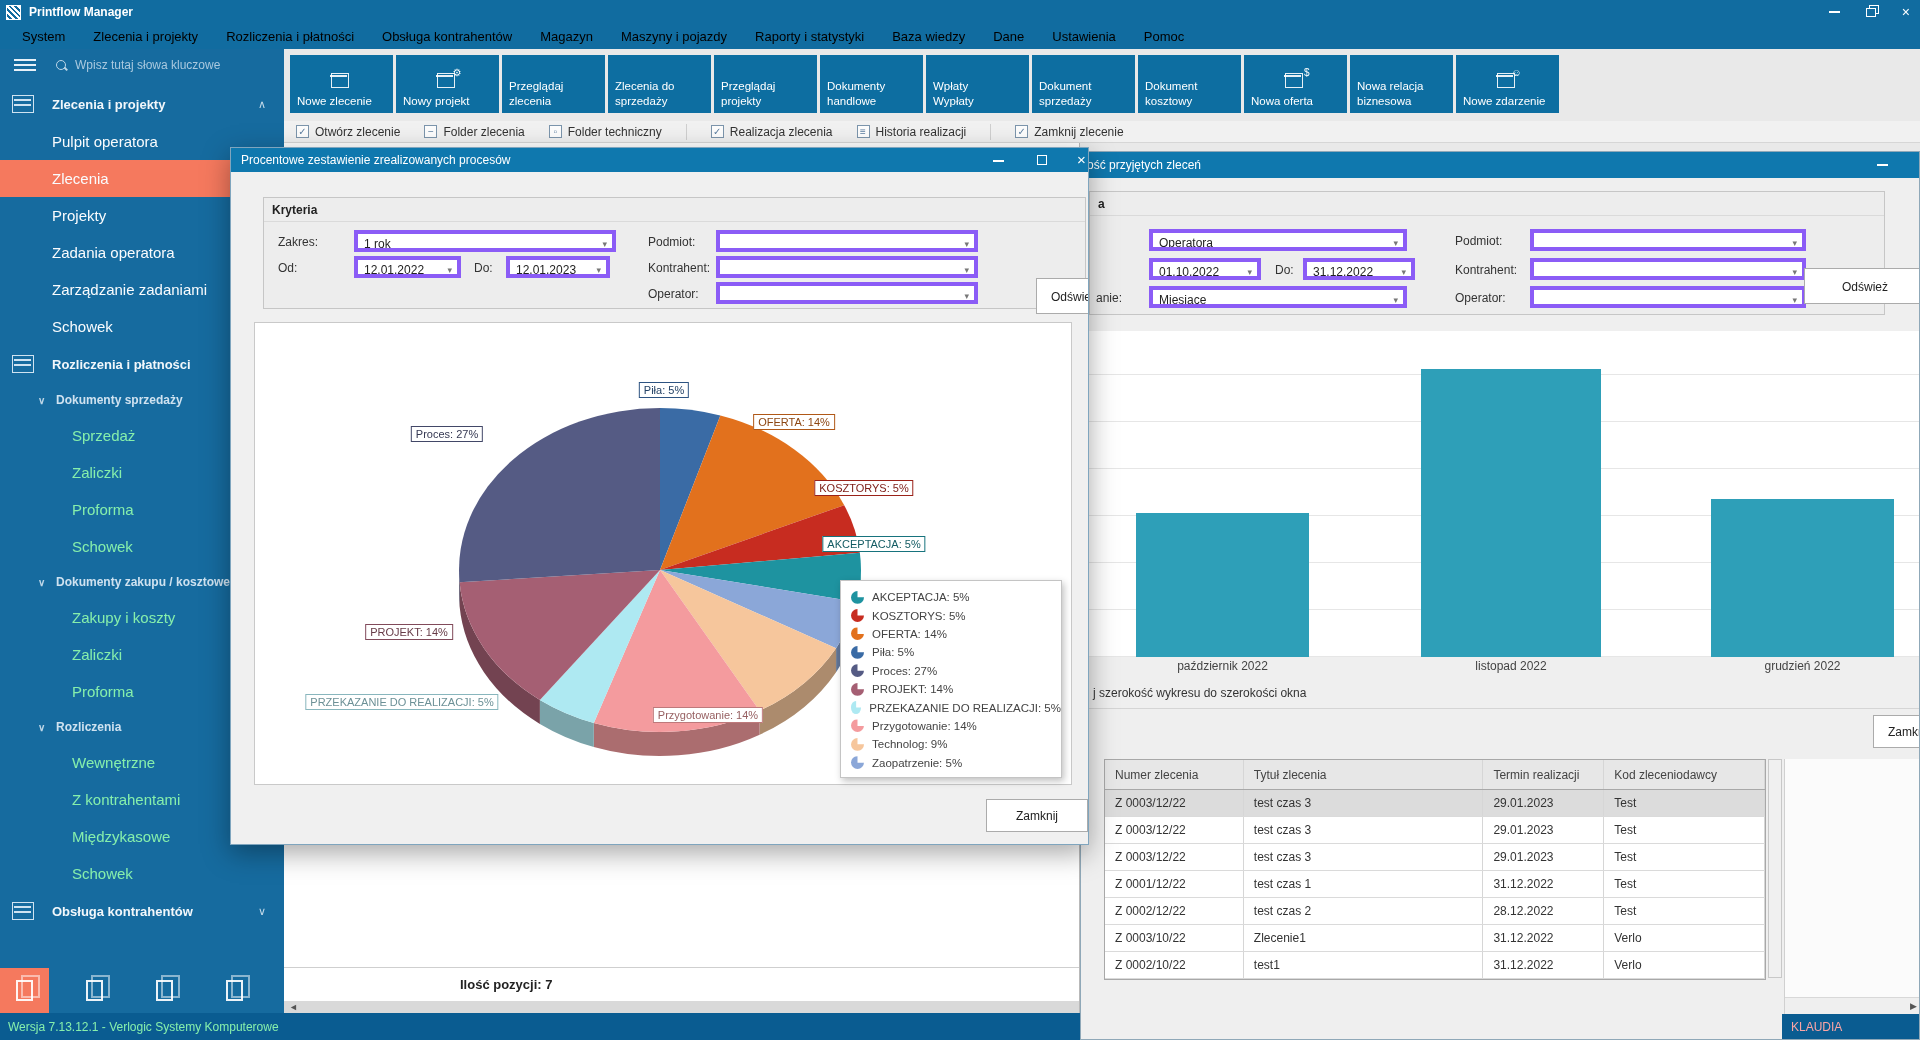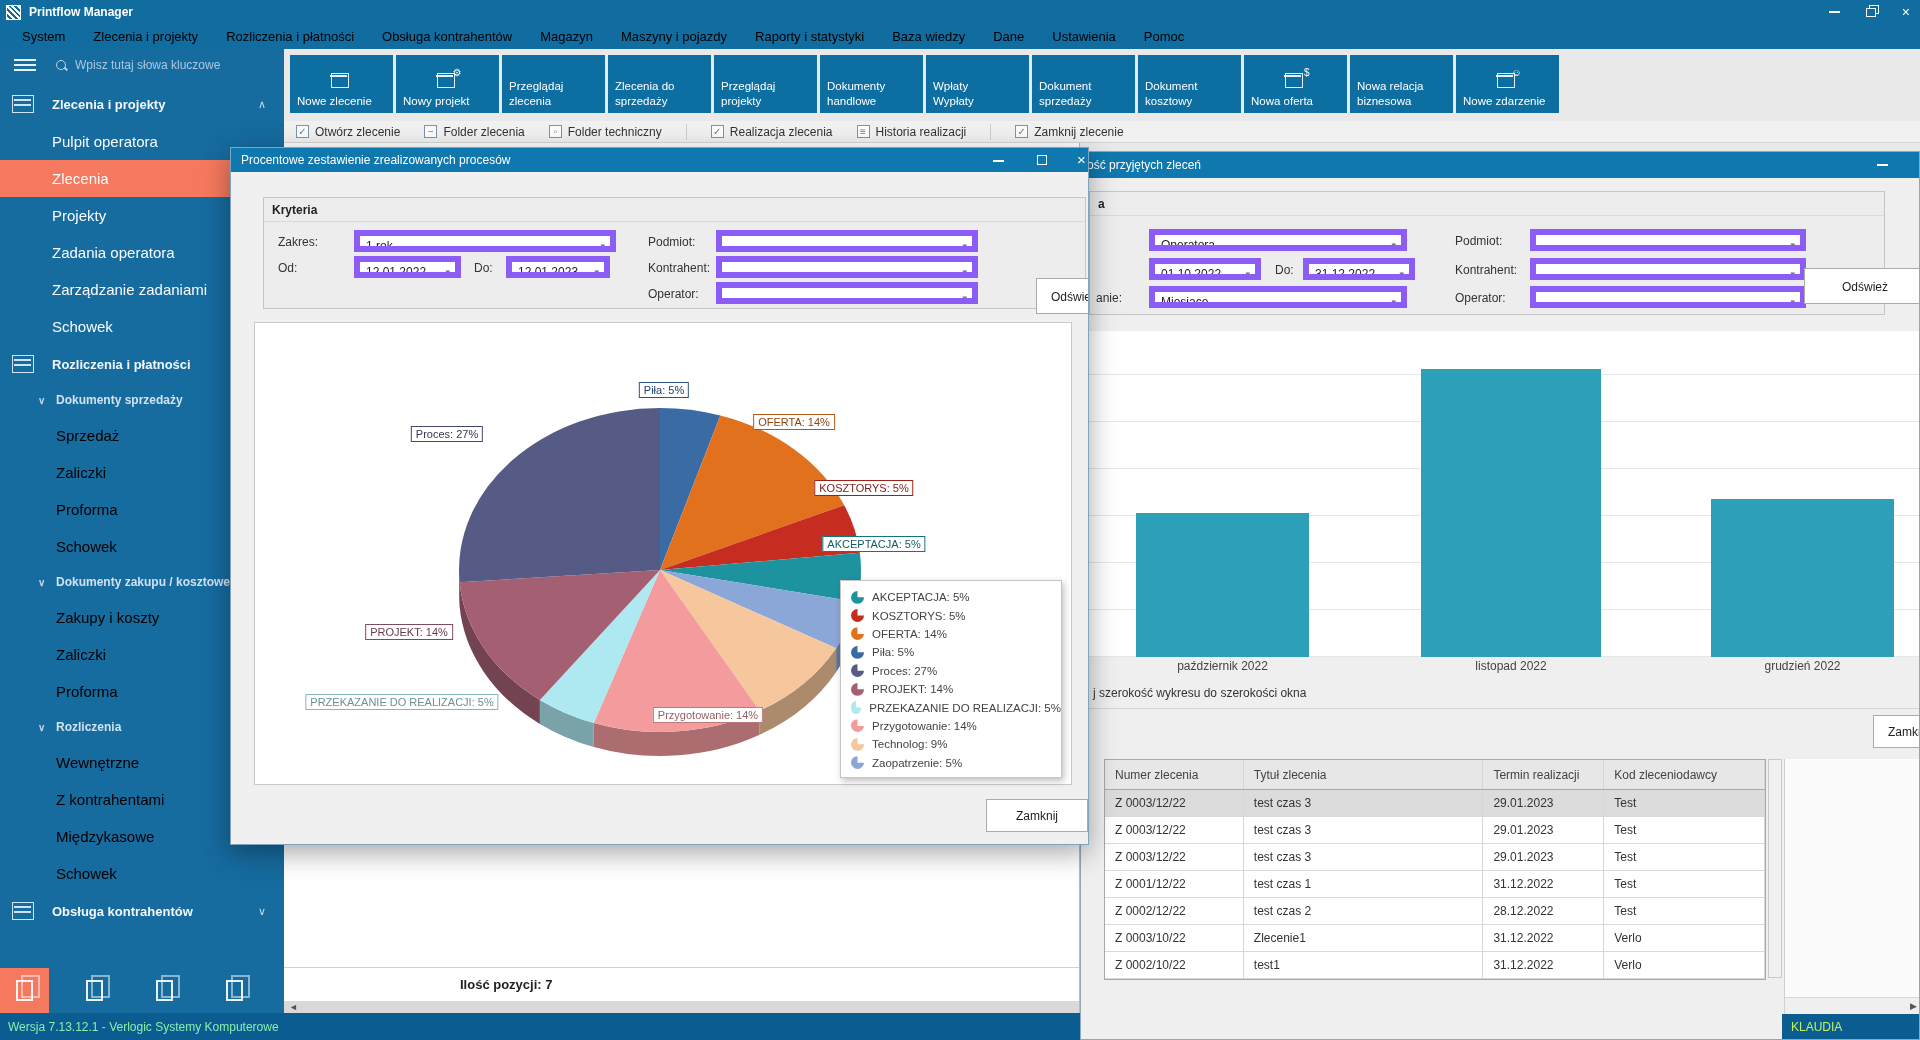--- a/index.html
+++ b/index.html
@@ -49,21 +49,21 @@
   #sidebar-rows { position:absolute; left:0; top:36px; width:284px; }
   .sb-header { position:relative; height:38px; display:flex; align-items:center; }
   .sb-header .hlabel { position:absolute; left:52px; font-size:13px; font-weight:bold; color:#F2F7FB; }
   .sb-chevron { position:absolute; right:18px; font-size:11px; color:#C5DBEA; }
   .sb-icon { position:absolute; left:12px; width:22px; height:18px; border:1.5px solid rgba(240,248,255,.85); }
   .sb-icon::after { content:""; position:absolute; left:1px; top:3px; width:17px; height:1.5px; background:rgba(240,248,255,.85); box-shadow:0 5px 0 rgba(240,248,255,.85); }
   .sb-item { height:37px; display:flex; align-items:center; font-size:15px; color:#FAFCFE; padding-left:52px; }
   .sb-item.selected { background:#F5795E; }
   .sb-subheader { position:relative; height:34px; display:flex; align-items:center; font-size:12px; font-weight:bold; color:#CFE2F0; padding-left:56px; }
   .sb-subheader .sub-chev { position:absolute; left:38px; font-size:10px; color:#BDD6E7; }
-  .sb-subitem { height:37px; display:flex; align-items:center; font-size:15px; color:#000000; padding-left:56px; }
+  .sb-subitem { height:37px; display:flex; align-items:center; font-size:15px; color:#86efac; padding-left:72px; }
   #sb-bottom { position:absolute; left:0; top:919px; width:284px; height:45px; display:flex; }
   .sbb-slot { width:49px; height:45px; display:flex; align-items:center; justify-content:center; margin-right:21px; }
   .sbb-slot.selected { background:#F5795E; }
   .sbi { position:relative; width:17px; height:21px; border:2px solid rgba(255,255,255,.92); }
   .sbi::after { content:""; position:absolute; left:3px; top:-7px; width:15px; height:19px; border:2px solid rgba(255,255,255,.5); }
 
   
   #statusbar { left:0; top:1013px; width:1920px; height:27px; background:#0A5C91; color:#86efac; font-size:12px;
                display:flex; align-items:center; padding-left:8px; z-index:1; }
 
@@ -73,41 +73,41 @@
   #bgw-count { position:absolute; left:176px; top:9px; font-size:13px; font-weight:bold; color:#222; }
   #bgw-hscroll { position:absolute; left:0; top:858px; width:100%; height:12px; background:#D9D9D9; color:#555; font-size:9px; line-height:12px; padding-left:5px; }
 
   
   #report-window { left:1080px; top:151px; width:840px; height:889px; background:#EFEFEF; border:1px solid #8FA8B8; overflow:hidden; z-index:5; }
   #rw-titlebar { position:absolute; left:0; top:0; width:100%; height:26px; background:#0F78AE; color:#fff; font-size:12px; line-height:26px; padding-left:6px; }
   #rw-min { position:absolute; left:796px; top:12px; width:11px; height:2px; background:#fff; }
   .groupbox { position:absolute; background:#EDEDED; border:1px solid #C6C6C6; }
   .gb-title { position:absolute; left:0; top:0; width:100%; height:24px; line-height:24px; padding-left:8px; font-size:12px; font-weight:bold; color:#222; border-bottom:1px solid #DADADA; }
   .flabel { position:absolute; font-size:12px; color:#333; }
-  .sel { position:absolute; height:22px; background:#fff; border:6px solid #8b5cf6; font-size:12px; color:#222; padding:3px 18px 0 6px; white-space:nowrap; overflow:hidden; }
+  .sel { position:absolute; height:22px; background:#fff; border:4px solid #8b5cf6; font-size:12px; color:#222; padding:3px 18px 0 6px; white-space:nowrap; overflow:hidden; }
   .sel::after { content:"▾"; position:absolute; right:5px; top:5px; font-size:9px; color:#777; }
   .win-btn { position:absolute; background:#fff; border:1px solid #ABABAB; font-size:12px; color:#222; text-align:center; overflow:hidden; white-space:nowrap; }
   #rw-chart { position:absolute; left:5px; top:179px; width:835px; height:326px; background:#fff;
               background-image:repeating-linear-gradient(to top,#E6E6E6 0 1px,transparent 1px 47px); }
   .bar { position:absolute; bottom:0; background:#2E9FB8; }
   #rw-xlabels { position:absolute; left:5px; top:507px; width:835px; height:16px; }
   .xlab { position:absolute; transform:translateX(-50%); font-size:12px; color:#444; white-space:nowrap; }
   #rw-fitlabel { position:absolute; left:12px; top:534px; font-size:12px; color:#333; }
   #rw-hr { position:absolute; left:0; top:556px; width:100%; border-top:1px solid #D5D5D5; }
   #rw-table { position:absolute; left:23px; top:607px; width:662px; border:1px solid #A8A8A8; background:#fff; }
   .trow { display:flex; height:27px; border-bottom:1px solid #DADADA; background:#fff; }
   .trow.thead { height:30px; background:#E7E7E7; border-bottom:1px solid #A8A8A8; }
   .trow.selected { background:#DCDCDC; }
   .tcell { font-size:12px; color:#333; padding:6px 0 0 10px; border-right:1px solid #D6D6D6; overflow:hidden; white-space:nowrap; }
   .thead .tcell { color:#444; padding-top:8px; }
   #rw-vscroll { position:absolute; left:687px; top:607px; width:14px; height:219px; background:#F0F0F0; border:1px solid #C8C8C8; }
   #rw-rightpane { position:absolute; left:703px; top:607px; width:137px; height:255px; background:#FBFBFB; border-left:1px solid #D0D0D0; }
   #rw-rp-hscroll { position:absolute; left:0; bottom:0; width:100%; height:17px; background:#EFEFEF; border-top:1px solid #D8D8D8; }
   #rw-rp-arrow { position:absolute; right:4px; top:3px; font-size:9px; color:#555; }
-  #rw-klaudia { position:absolute; left:701px; top:862px; width:139px; height:27px; background:#0A5C91; color:#bef264; font-size:12px; line-height:27px; padding-left:9px; }
+  #rw-klaudia { position:absolute; left:701px; top:862px; width:139px; height:27px; background:#0A5C91; color:#fca5a5; font-size:12px; line-height:27px; padding-left:9px; }
 
   
   #dialog { left:230px; top:147px; width:859px; height:698px; background:#F0F0F0; border:1px solid #7FA5BE;
             box-shadow:0 8px 26px rgba(0,0,0,.35); overflow:hidden; z-index:10; }
   #dlg-titlebar { position:absolute; left:0; top:0; width:100%; height:24px; background:#0F78AE; color:#fff; font-size:12px; line-height:24px; padding-left:10px; }
   #dlg-min { position:absolute; left:762px; top:12px; width:11px; height:2px; background:#fff; }
   #dlg-max { position:absolute; left:806px; top:7px; width:10px; height:10px; border:1px solid #fff; }
   #dlg-close { position:absolute; left:846px; top:0px; color:#fff; font-size:15px; line-height:24px; }
   #dlg-chart { position:absolute; left:23px; top:174px; width:818px; height:463px; background:#fff; border:1px solid #C9C9C9; }
   #pie-svg { position:absolute; left:0; top:0; }

